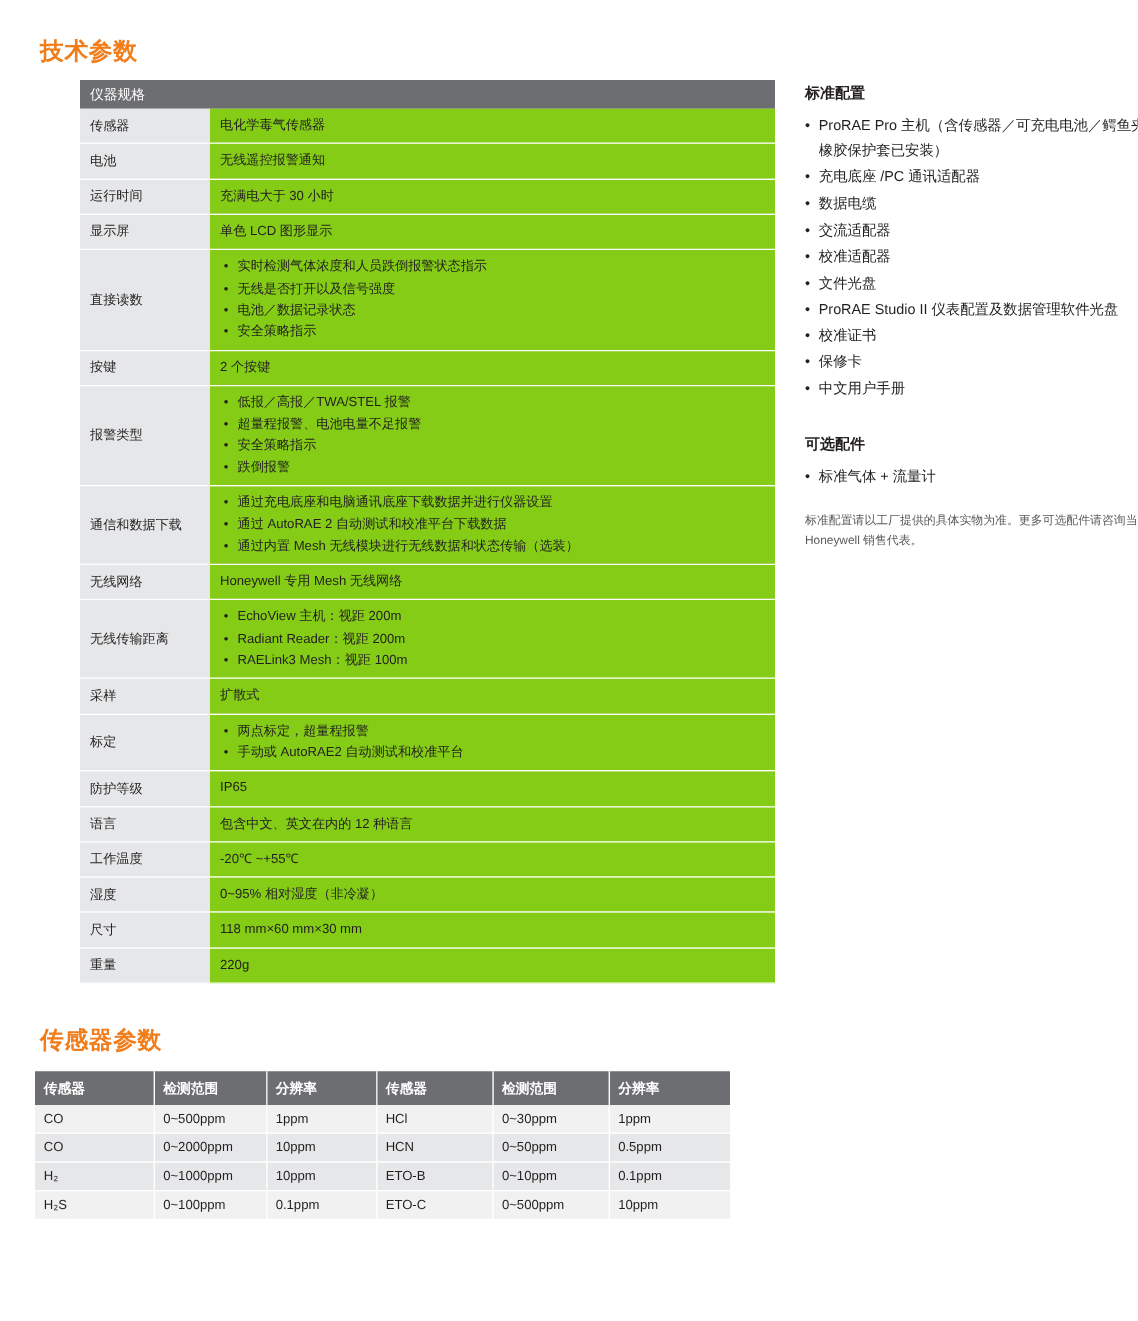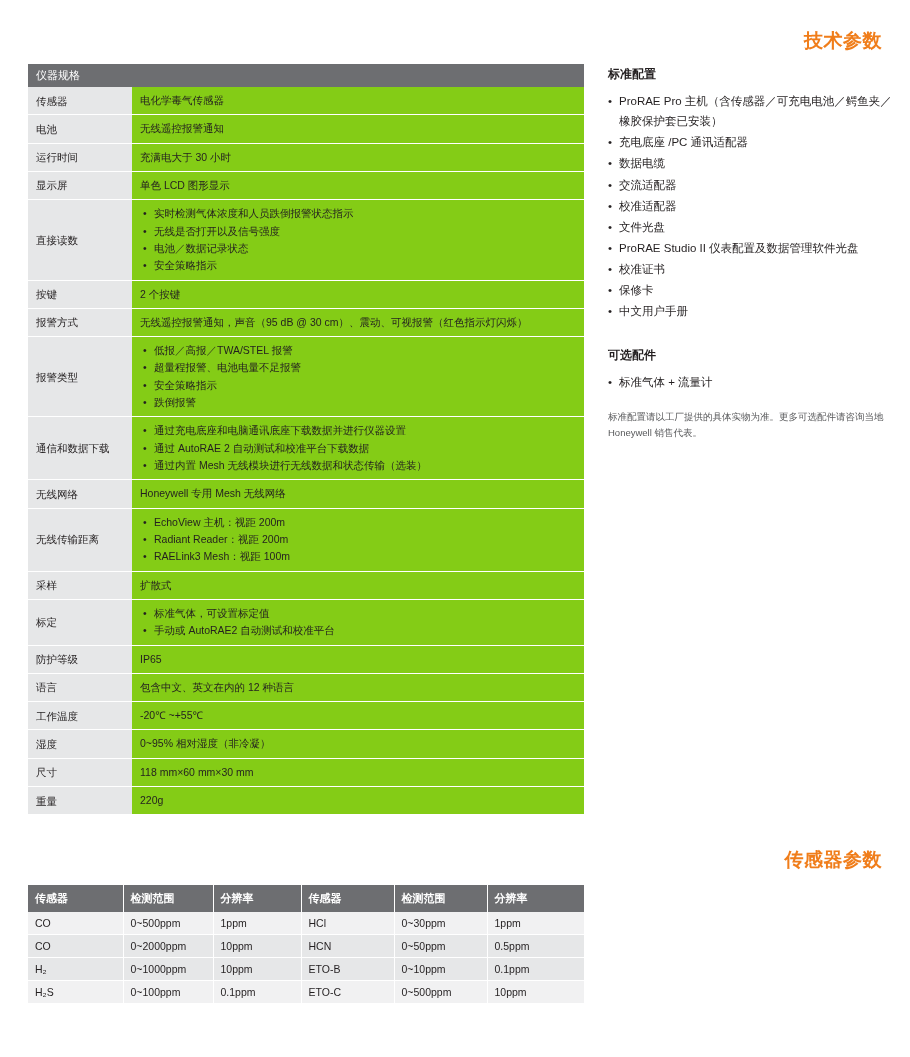--- a/index.html
+++ b/index.html
@@ -14,28 +14,27 @@
     position: relative;
     width: 910px; height: 1057px;
     padding: 20px 28px;
   }
   h1.section-title {
     font-size: 19px;
     color: #f07d1a;
     font-weight: bold;
     margin: 8px 0 10px 4px;
     letter-spacing: 0.5px;
-    text-align: right;
   }
   .cols {
     display: flex;
     align-items: flex-start;
     gap: 24px;
   }
-  .left-col { width: 556px; flex: 0 0 556px; }
+  .left-col { width: 556px; flex: 0 0 556px; margin-left: 36px; }
   .right-col { width: 286px; flex: 0 0 286px; padding-top: 2px; }
 
   
   table.spec {
     width: 100%;
     border-collapse: collapse;
     font-size: 10.5px;
     table-layout: fixed;
   }
   table.spec th.spec-head {
@@ -197,26 +196,20 @@
                 </ul>
               </td>
             </tr>
             <tr>
               <td class="k">按键</td>
               <td class="v">
                 <div class="v-line">2 个按键</div>
               </td>
             </tr>
             <tr>
-              <td class="k">报警方式</td>
-              <td class="v">
-                <div class="v-line">无线遥控报警通知，声音（95 dB @ 30 cm）、震动、可视报警（红色指示灯闪烁）</div>
-              </td>
-            </tr>
-            <tr>
               <td class="k">报警类型</td>
               <td class="v">
                 <ul>
                   <li>低报／高报／TWA/STEL 报警</li>
                   <li>超量程报警、电池电量不足报警</li>
                   <li>安全策略指示</li>
                   <li>跌倒报警</li>
                 </ul>
               </td>
             </tr>
@@ -249,21 +242,21 @@
             <tr>
               <td class="k">采样</td>
               <td class="v">
                 <div class="v-line">扩散式</div>
               </td>
             </tr>
             <tr>
               <td class="k">标定</td>
               <td class="v">
                 <ul>
-                  <li>标准气体，可设置标定值</li>
+                  <li>两点标定，超量程报警</li>
                   <li>手动或 AutoRAE2 自动测试和校准平台</li>
                 </ul>
               </td>
             </tr>
             <tr>
               <td class="k">防护等级</td>
               <td class="v">
                 <div class="v-line">IP65</div>
               </td>
             </tr>

